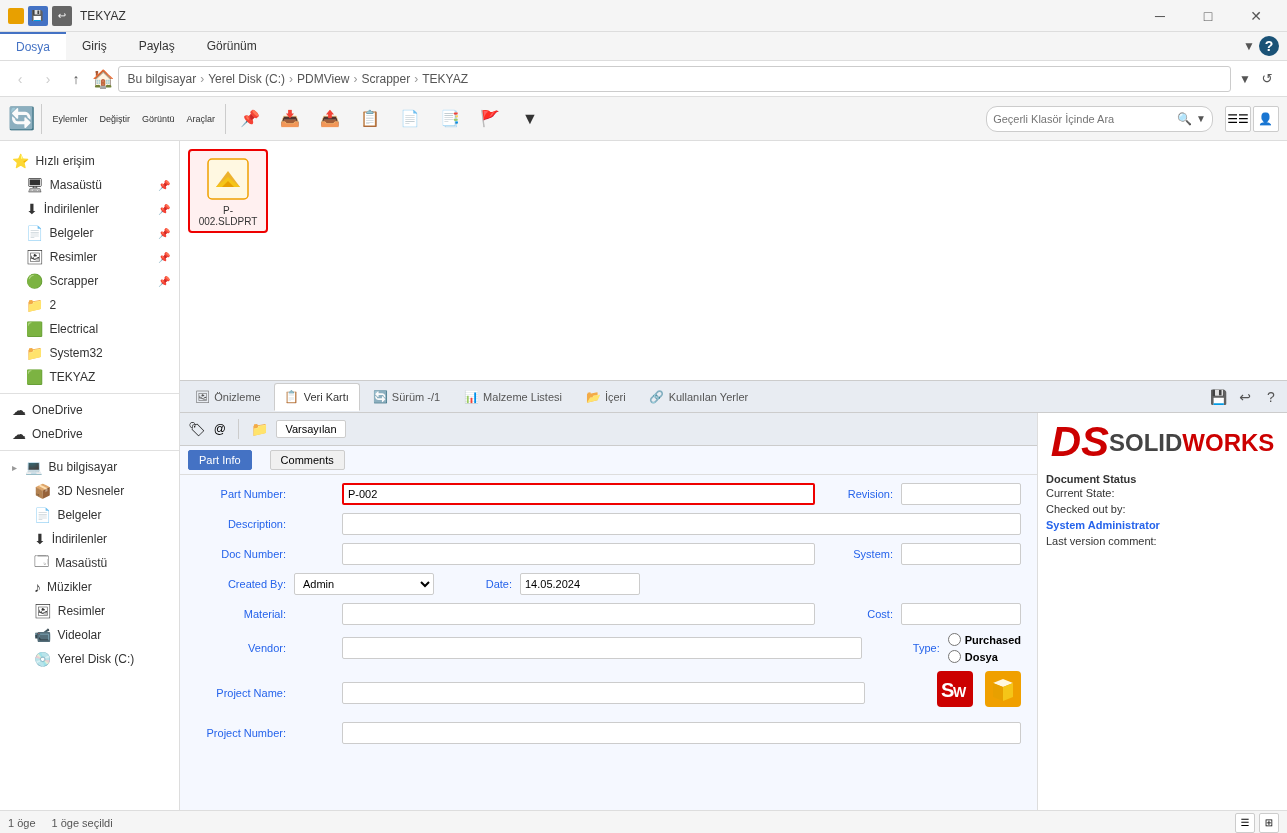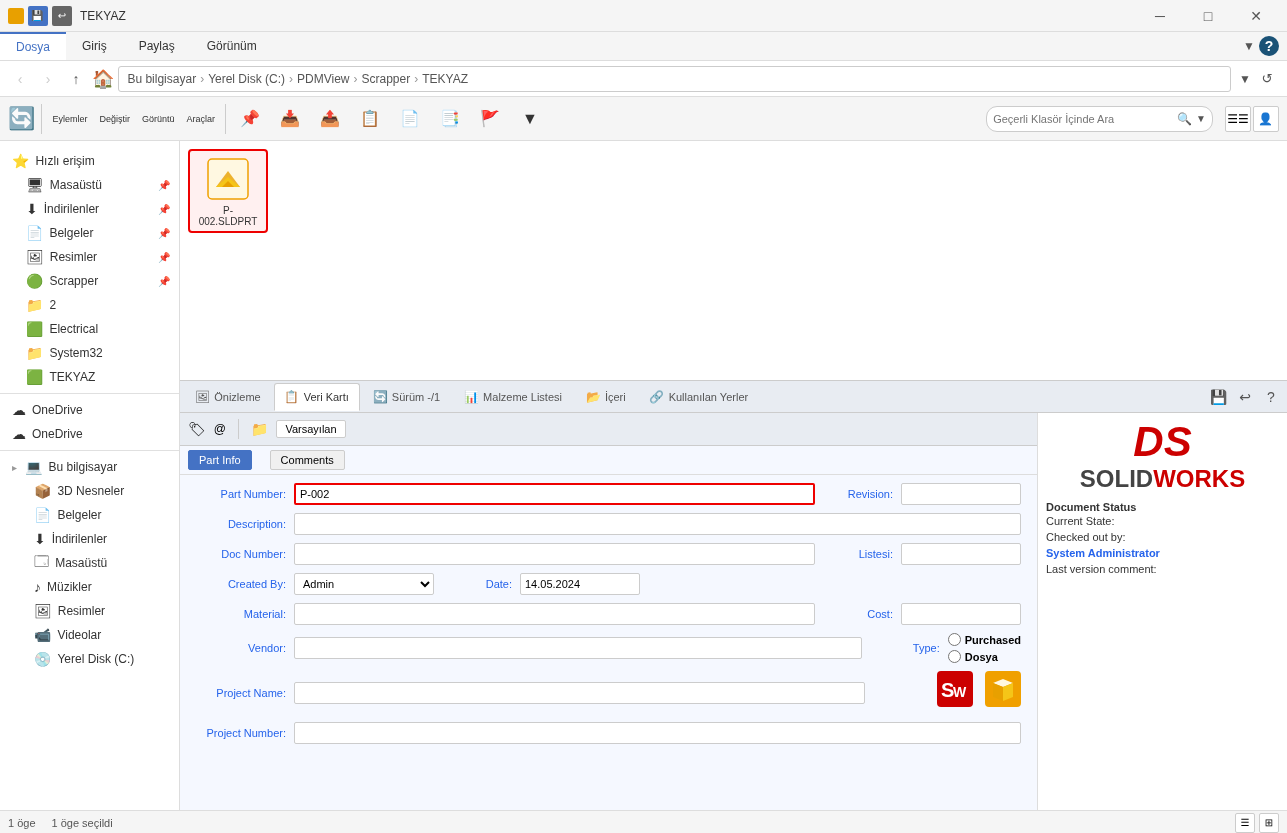--- a/index.html
+++ b/index.html
@@ -83,33 +83,33 @@
     .veri-header { display: flex; align-items: center; padding: 6px 8px; background: #e8ecf2; border-bottom: 1px solid #ccc; gap: 8px; }
     .veri-header-btn { padding: 2px 8px; font-size: 11px; background: #fff; border: 1px solid #ccc; border-radius: 2px; cursor: pointer; }
     .veri-tab-row { display: flex; padding: 4px 8px; gap: 18px; border-bottom: 1px solid #ddd; }
     .veri-tab { padding: 3px 10px; font-size: 11px; cursor: pointer; border: 1px solid #ccc; background: #f0f0f0; border-radius: 2px; }
     .veri-tab.active { background: #4472c4; color: white; border-color: #4472c4; }
 
     
     .form-area { padding: 8px 16px; }
     .form-row { display: flex; align-items: center; margin-bottom: 8px; gap: 8px; }
     .form-label { width: 90px; font-size: 11px; color: #2563eb; text-align: right; flex-shrink: 0; }
-    .form-input { height: 22px; border: 1px solid #ccc; border-radius: 2px; padding: 0 4px; font-size: 11px; flex: 1; background: #fff; }
+    .form-input { height: 22px; border: 1px solid #ccc; border-radius: 2px; padding: 0 4px; font-size: 11px; flex: 1; background: #fff; margin-left: 48px; }
     .form-input.highlighted { border: 2px solid #e00; }
     .form-input-half { height: 22px; border: 1px solid #ccc; border-radius: 2px; padding: 0 4px; font-size: 11px; width: 120px; background: #fff; }
     .form-select { height: 22px; border: 1px solid #ccc; border-radius: 2px; padding: 0 4px; font-size: 11px; width: 140px; background: #fff; }
     .form-label-inline { font-size: 11px; color: #2563eb; width: 70px; text-align: right; flex-shrink: 0; }
 
     
     .radio-group { display: flex; flex-direction: column; gap: 4px; }
     .radio-item { display: flex; align-items: center; gap: 4px; font-size: 11px; font-weight: bold; }
     .radio-item input { margin: 0; }
 
     
-    .sw-logo { display: flex; flex-direction: column; align-items: center; margin-bottom: 8px; }
+    .sw-logo { display: flex; flex-direction: row; align-items: center; margin-bottom: 8px; }
 
     
     .doc-status { font-size: 11px; color: #333; width: 100%; }
     .doc-status-title { font-size: 11px; font-weight: 600; margin-bottom: 2px; }
     .doc-status-row { margin-bottom: 4px; }
     .doc-status-value { color: #2563eb; font-weight: 600; }
 
     
     .status-bar { height: 24px; background: #f5f5f5; border-top: 1px solid #ddd; display: flex; align-items: center; padding: 0 8px; font-size: 11px; color: #555; gap: 16px; }
     .status-bar-right { margin-left: auto; display: flex; gap: 4px; }
@@ -428,21 +428,21 @@
             </div>
 
             <div class="form-row">
               <span class="form-label">Description:</span>
               <input class="form-input" type="text" value="" style="width: 100%;">
             </div>
 
             <div class="form-row">
               <span class="form-label">Doc Number:</span>
               <input class="form-input" type="text" value="" style="">
-              <span class="form-label-inline" style="color:#2563eb;">Listesi:</span>
+              <span class="form-label-inline" style="color:#2563eb;">System:</span>
               <input class="form-input-half" type="text" value="" style="">
             </div>
 
             <div class="form-row">
               <span class="form-label">Created By:</span>
               <select class="form-select">
                 <option>Admin</option>
               </select>
               <span class="form-label-inline">Date:</span>
               <input class="form-input-half" type="text" value="14.05.2024" style="">

